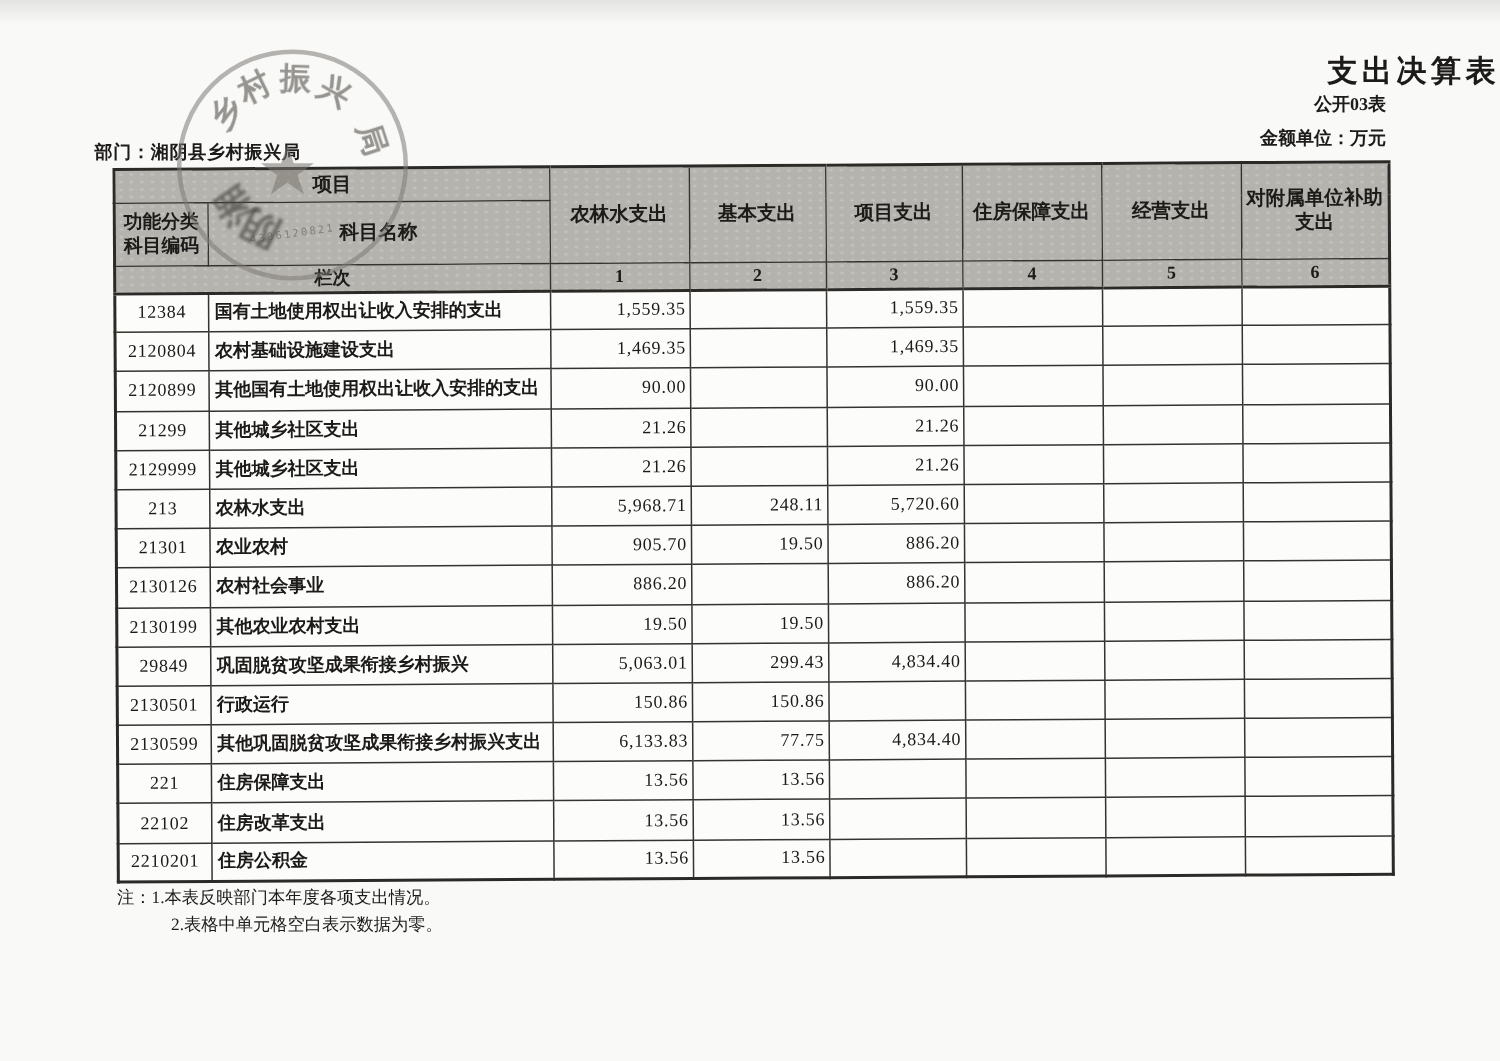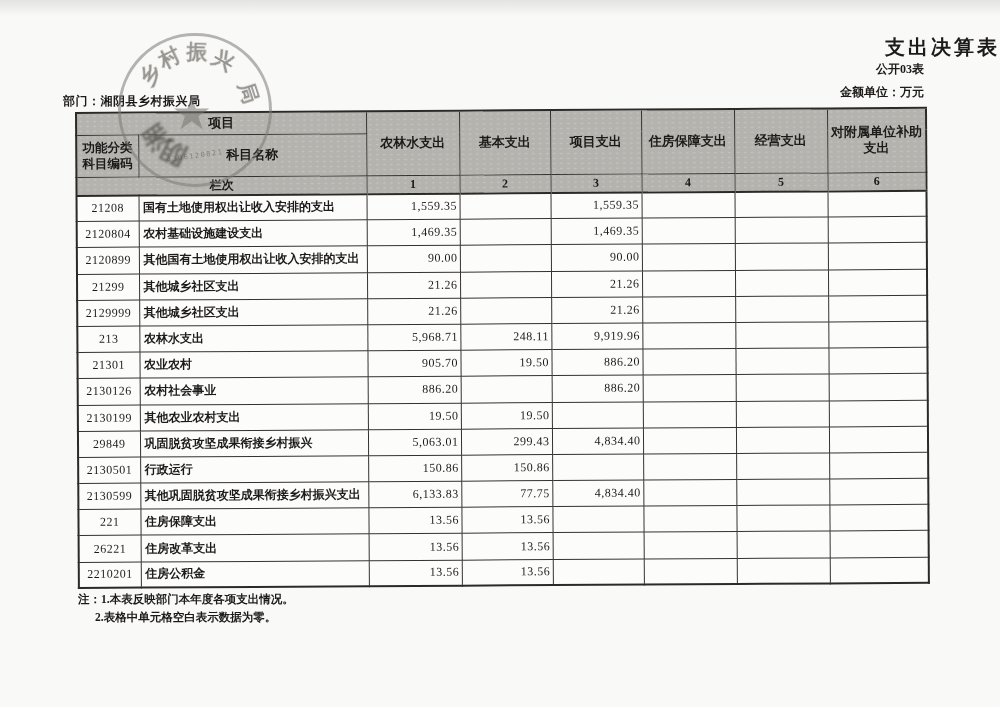--- a/index.html
+++ b/index.html
@@ -97,22 +97,22 @@
   tr.h3 th{font-size:12px;font-weight:bold;border-bottom:2px solid #2c2a27;}
   tr.h1 th{border-top:2px solid #2c2a27;}
   th.wrap{white-space:normal;line-height:1.25;}
   .code-label div{line-height:1.3;font-size:12.5px;text-align:center;}
   tbody tr{height:26.2px;}
   tbody td{font-size:12px;background:#fcfcfa;}
   td.c-code{text-align:center;letter-spacing:.5px;}
   td.c-name{text-align:left;font-weight:bold;padding-left:4px;font-size:12px;}
   td.c-num{text-align:right;padding-right:2px;letter-spacing:.5px;font-size:12px;}
   
-  .notes{position:absolute;left:78px;top:590px;font-size:11.5px;font-weight:bold;line-height:1.6;}
-  .notes .note2{margin-left:17px;}
+  .notes{position:absolute;left:78px;top:590px;font-size:11.5px;font-weight:normal;line-height:1.6;}
+  .notes .note2{margin-left:36px;}
 </style>
 </head>
 <body>
 
 <div class="page">
   <div class="top-band"></div>
 
   <div class="title">支出决算表</div>
   <div class="table-no">公开03表</div>
   <div class="unit">金额单位：万元</div>
@@ -165,21 +165,21 @@
         <th class="gray">1</th>
         <th class="gray">2</th>
         <th class="gray">3</th>
         <th class="gray">4</th>
         <th class="gray">5</th>
         <th class="gray">6</th>
       </tr>
     </thead>
     <tbody>
         <tr>
-          <td class="c-code">21208</td>
+          <td class="c-code">12384</td>
           <td class="c-name">国有土地使用权出让收入安排的支出</td>
           <td class="c-num">1,559.35</td>
           <td class="c-num"></td>
           <td class="c-num">1,559.35</td>
           <td class="c-num"></td>
           <td class="c-num"></td>
           <td class="c-num"></td>
         </tr>
         <tr>
           <td class="c-code">2120804</td>
@@ -219,21 +219,21 @@
           <td class="c-num">21.26</td>
           <td class="c-num"></td>
           <td class="c-num"></td>
           <td class="c-num"></td>
         </tr>
         <tr>
           <td class="c-code">213</td>
           <td class="c-name">农林水支出</td>
           <td class="c-num">5,968.71</td>
           <td class="c-num">248.11</td>
-          <td class="c-num">9,919.96</td>
+          <td class="c-num">5,720.60</td>
           <td class="c-num"></td>
           <td class="c-num"></td>
           <td class="c-num"></td>
         </tr>
         <tr>
           <td class="c-code">21301</td>
           <td class="c-name">农业农村</td>
           <td class="c-num">905.70</td>
           <td class="c-num">19.50</td>
           <td class="c-num">886.20</td>
@@ -295,21 +295,21 @@
           <td class="c-code">221</td>
           <td class="c-name">住房保障支出</td>
           <td class="c-num">13.56</td>
           <td class="c-num">13.56</td>
           <td class="c-num"></td>
           <td class="c-num"></td>
           <td class="c-num"></td>
           <td class="c-num"></td>
         </tr>
         <tr>
-          <td class="c-code">26221</td>
+          <td class="c-code">22102</td>
           <td class="c-name">住房改革支出</td>
           <td class="c-num">13.56</td>
           <td class="c-num">13.56</td>
           <td class="c-num"></td>
           <td class="c-num"></td>
           <td class="c-num"></td>
           <td class="c-num"></td>
         </tr>
         <tr>
           <td class="c-code">2210201</td>

